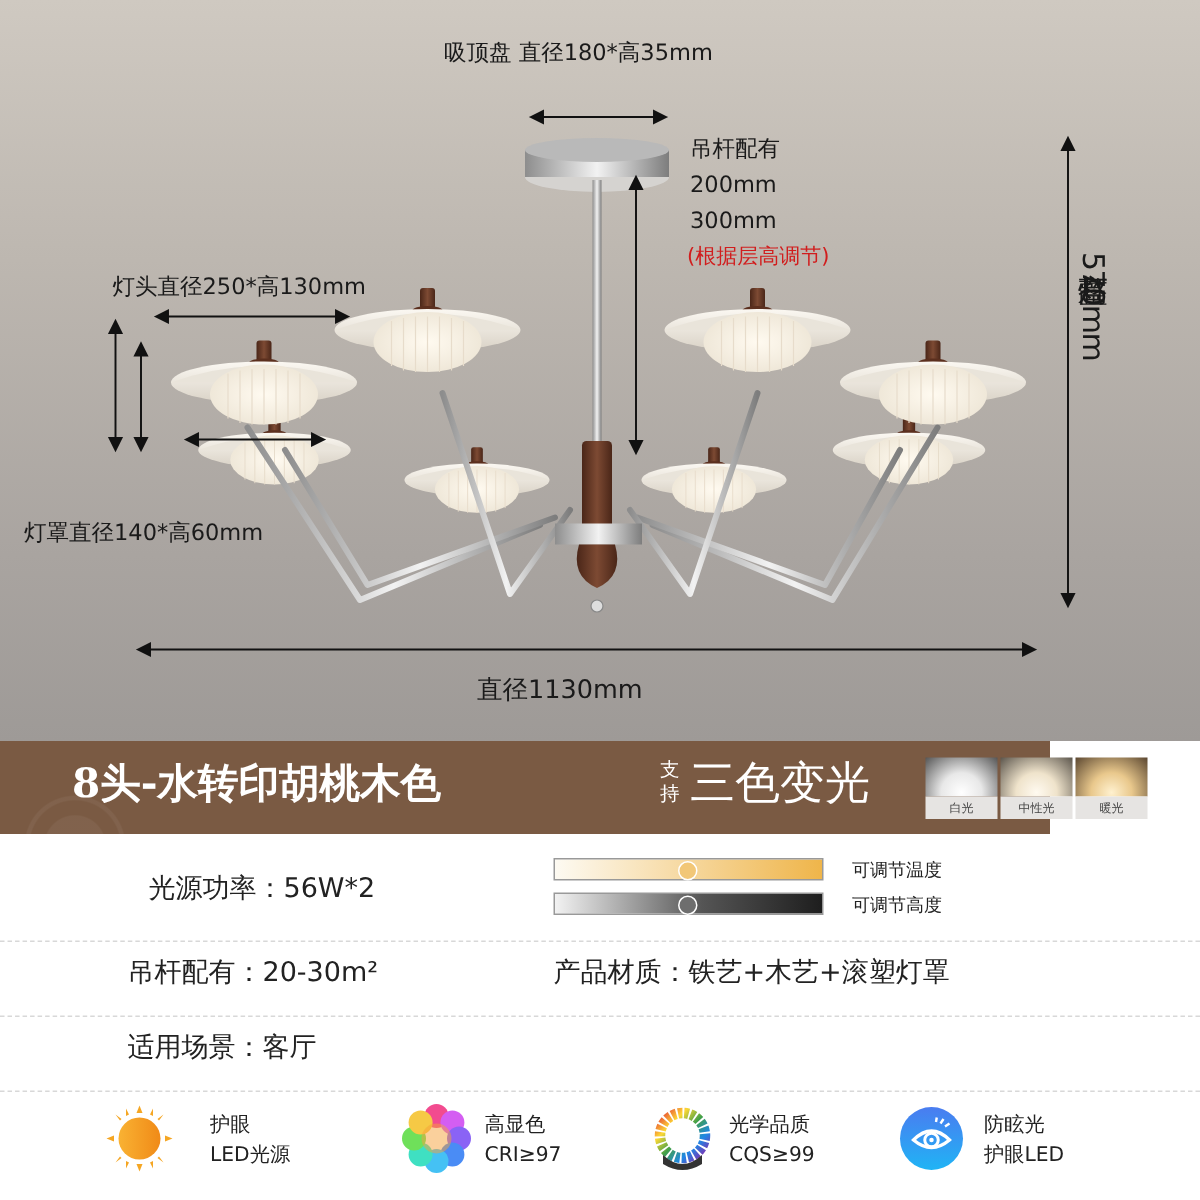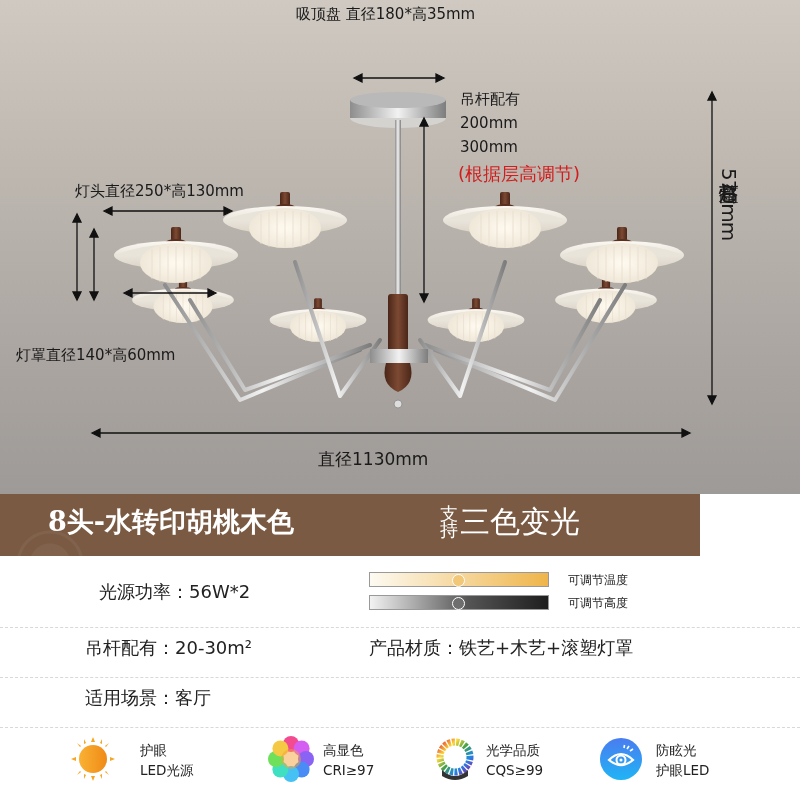--- a/index.html
+++ b/index.html
@@ -6,39 +6,39 @@
   html, body { width: 800px; height: 800px; overflow: hidden; background: #fff; }
   body { font-family: "DejaVu Sans", "Liberation Sans", sans-serif; color: #222; position: relative; }
 
   .hero {
     position: absolute; left: 0; top: 0; width: 800px; height: 494px;
     background: linear-gradient(180deg, #cfc9c1 0%, #bdb7b0 35%, #a9a4a0 75%, #9e9a97 100%);
     overflow: hidden;
   }
   .hero svg.lamp { position: absolute; left: 0; top: 0; }
   .dim-text { position: absolute; font-size: 15px; color: #1a1a1a; white-space: nowrap; letter-spacing: 0px; }
-  .dim-red { color: #d11d1d; font-size: 18px; }
+  .dim-red { color: #d11d1d; font-size: 14px; }
   .vtext {
     position: absolute; left: 722px; top: 168px; width: 26px;
     font-size: 20px; color: #1a1a1a; writing-mode: vertical-rl; text-orientation: upright; letter-spacing: -1px;
   }
   .vtext .num { text-orientation: sideways; }
 
   .banner {
     position: absolute; left: 0; top: 494px; width: 700px; height: 62px;
     background: #7a5a43;
     background-image:
       radial-gradient(circle at 50px 70px, rgba(255,255,255,0.05) 0 20px, transparent 21px 30px, rgba(255,255,255,0.05) 31px 33px, transparent 34px),
       radial-gradient(circle at 780px 20px, rgba(255,255,255,0.05) 0 15px, transparent 16px 28px, rgba(255,255,255,0.05) 29px 31px, transparent 32px);
   }
   .banner-title {
     position: absolute; left: 48px; top: 10px; font-family: "DejaVu Serif", "Liberation Serif", serif;
     font-size: 27px; font-weight: bold; color: #fff; letter-spacing: 0px;
   }
-  .support { position: absolute; left: 440px; top: 12px; color: #fff; font-size: 18px; line-height: 16px; width: 16px; }
+  .support { position: absolute; left: 440px; top: 12px; color: #fff; font-size: 13px; line-height: 16px; width: 16px; }
   .tricolor { position: absolute; left: 460px; top: 8px; color: #fff; font-family: "DejaVu Serif", "Liberation Serif", serif; font-size: 30px; }
   .swatches { position: absolute; left: 617px; top: 11px; display: flex; gap: 2px; }
   .swatch { width: 48px; height: 41px; display: flex; flex-direction: column; }
   .swatch .glow { height: 26px; }
   .swatch .cap { height: 15px; background: #e6e4e2; font-size: 8px; color: #444; text-align: center; line-height: 15px; }
 
   .specs { position: absolute; left: 0; top: 556px; width: 800px; }
   .spec-row { position: absolute; left: 0; width: 800px; height: 50px; }
   .spec-row .dash { position: absolute; left: 0; right: 0; bottom: 0; border-bottom: 1px dashed #d8d8d8; }
   .spec { position: absolute; font-size: 18px; color: #222; white-space: nowrap; }
@@ -151,37 +151,51 @@
       <line x1="712" y1="98" x2="712" y2="398"></line>
       <polygon points="712,92 708,100 716,100"></polygon>
         <polygon points="712,404 708,396 716,396"></polygon>
 
       <line x1="96" y1="433" x2="686" y2="433"></line>
       <polygon points="92,433 100,429 100,437"></polygon>
         <polygon points="690,433 682,429 682,437"></polygon>
     </g>
   </svg>
 
-  <div class="dim-text" style="left:296px;top:5px;">吸顶盘 直径180*高35mm</div>
+  <div class="dim-text" style="left:296px;top:26px;">吸顶盘 直径180*高35mm</div>
   <div class="dim-text" style="left:460px;top:90px;">吊杆配有</div>
   <div class="dim-text" style="left:460px;top:114px;">200mm</div>
   <div class="dim-text" style="left:460px;top:138px;">300mm</div>
   <div class="dim-text dim-red" style="left:458px;top:162px;">(根据层高调节)</div>
   <div class="dim-text" style="left:75px;top:182px;">灯头直径250*高130mm</div>
   <div class="dim-text" style="left:16px;top:346px;">灯罩直径140*高60mm</div>
   <div class="vtext">
     <span>整灯高</span><span class="num">570mm</span>
   </div>
   <div class="dim-text" style="left:318px;top:448px;font-size:17px;">直径1130mm</div>
 </div>
 
 <div class="banner">
   <div class="banner-title">8头-水转印胡桃木色</div>
   <div class="support">支持</div>
   <div class="tricolor">三色变光</div>
+  <div class="swatches">
+    <div class="swatch">
+      <div class="glow" style="background: radial-gradient(ellipse at 50% 90%, #ffffff 0%, #e8e8e8 40%, #555 100%);"></div>
+      <div class="cap">白光</div>
+    </div>
+    <div class="swatch">
+      <div class="glow" style="background: radial-gradient(ellipse at 50% 90%, #fffaf0 0%, #efe3cb 40%, #5b554c 100%);"></div>
+      <div class="cap">中性光</div>
+    </div>
+    <div class="swatch">
+      <div class="glow" style="background: radial-gradient(ellipse at 50% 90%, #fff1cf 0%, #e9c88c 40%, #5a4630 100%);"></div>
+      <div class="cap">暖光</div>
+    </div>
+  </div>
 </div>
 
 <div class="specs">
   <div class="spec-row" style="top:10px;">
     <div class="spec" style="left:99px;top:14px;">
       <span>光源功率：</span><span>56W*2</span>
     </div>
     <div class="slider" style="left:369px;top:6px;background:linear-gradient(90deg,#fdfaf2,#efb54a);">
       <div class="knob" style="left:82px;background:#f2c777;"></div>
     </div>

